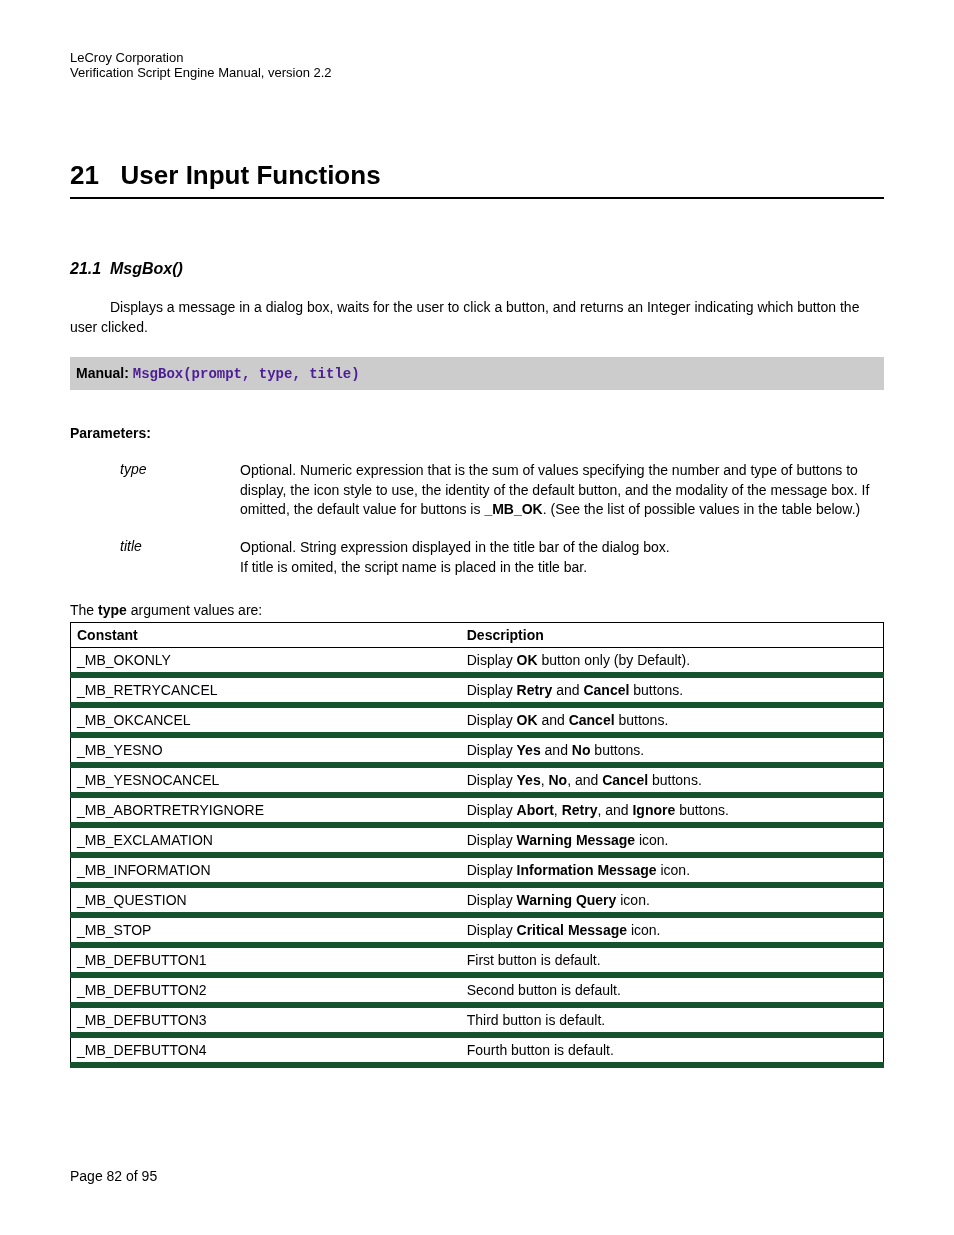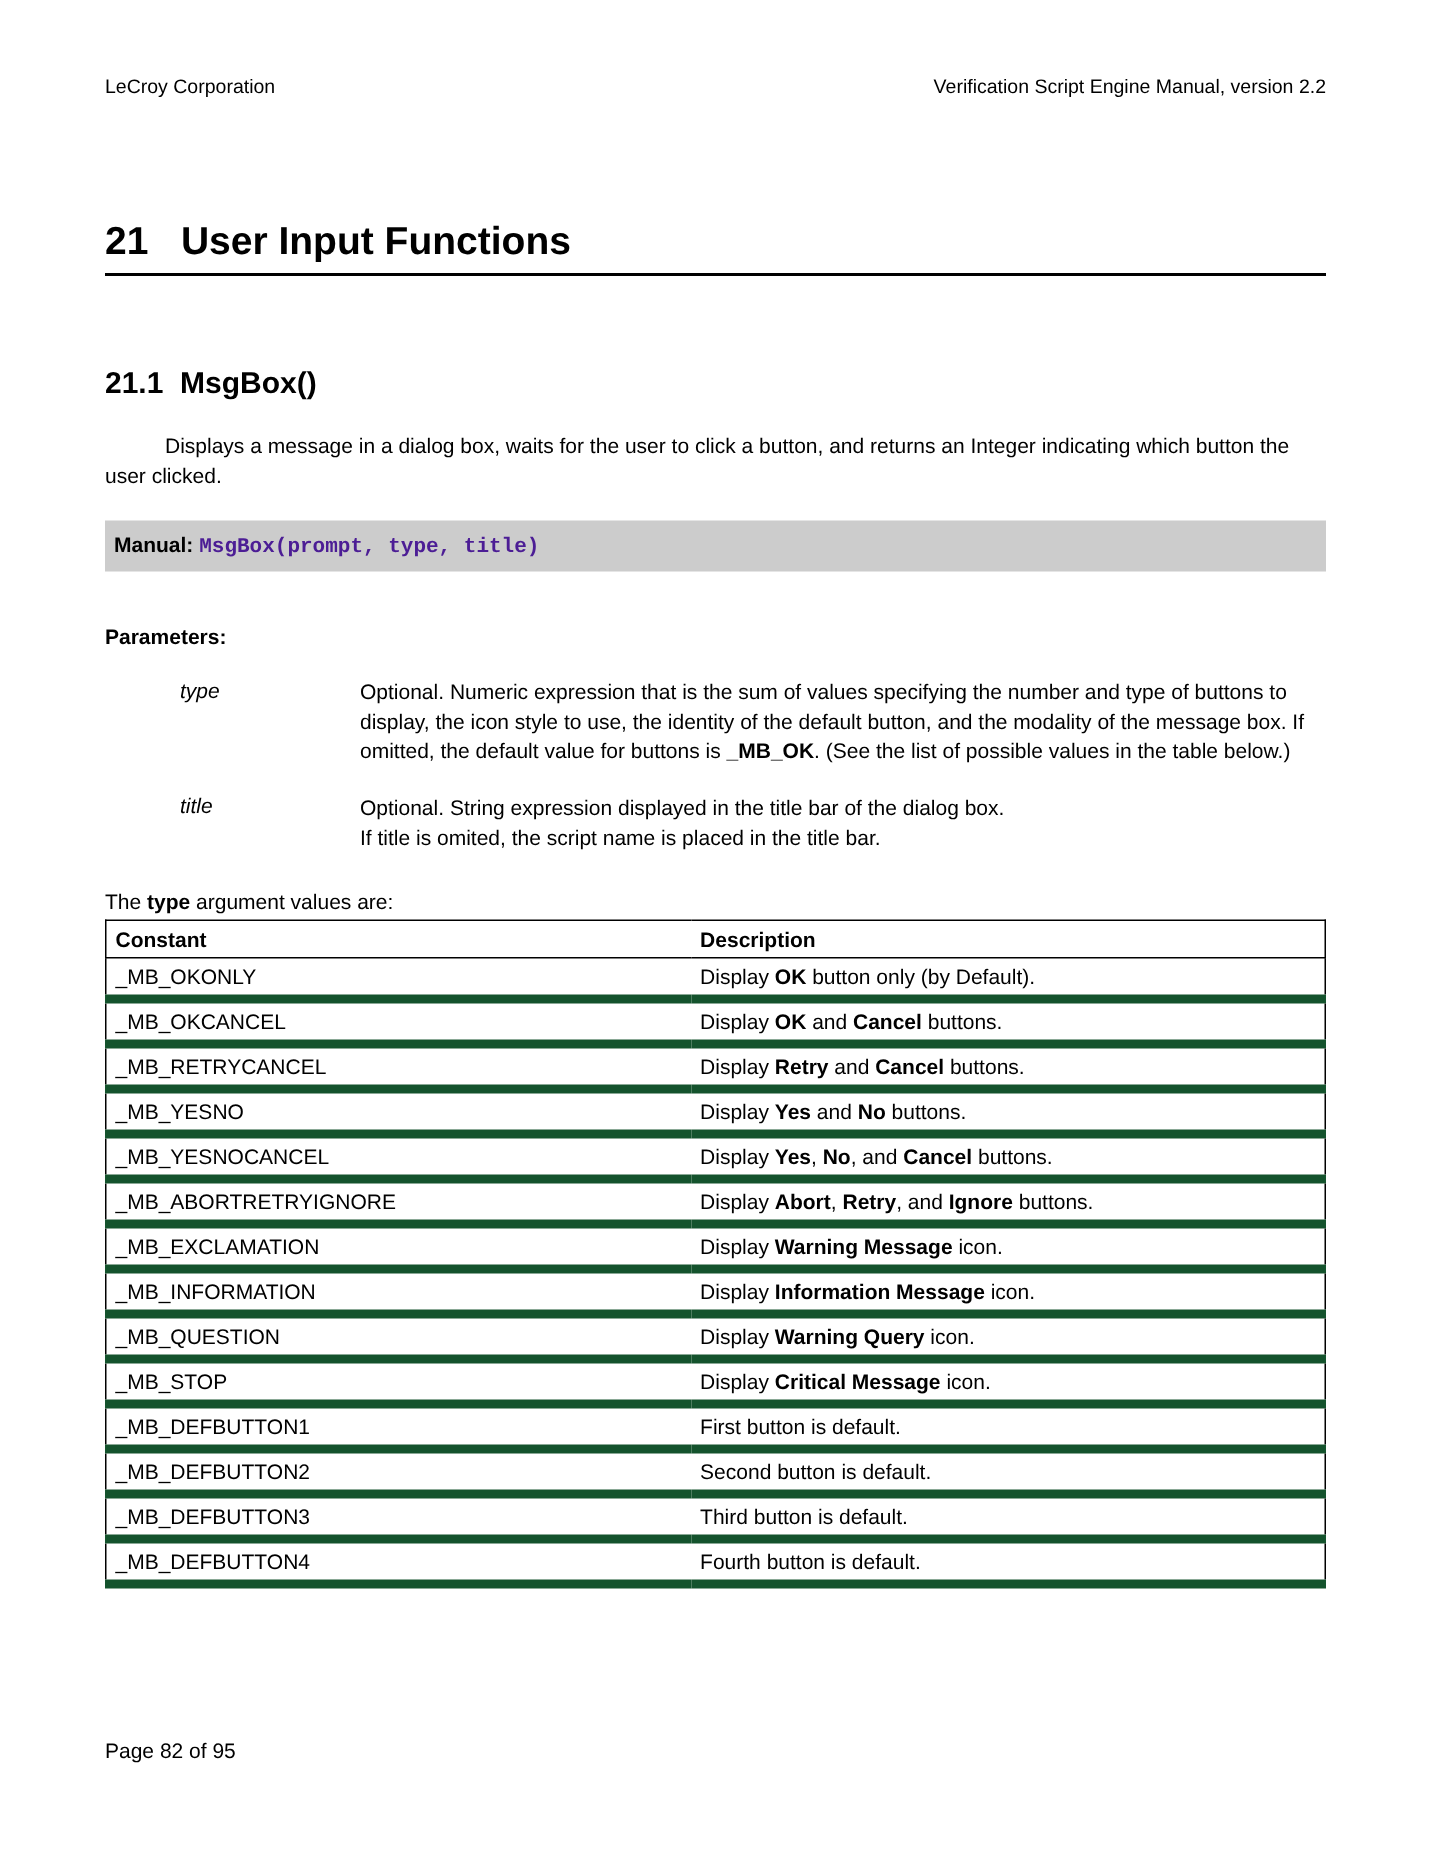--- a/index.html
+++ b/index.html
@@ -10,32 +10,34 @@
     color: #000;
     background: #fff;
     width: 954px;
     box-sizing: border-box;
   }
   .header-row {
     display: flex;
     justify-content: space-between;
     font-size: 13px;
     margin-bottom: 80px;
+    flex-direction: column;
   }
   .chapter-heading {
     font-size: 26px;
     font-weight: bold;
     border-bottom: 2px solid #000;
     padding-bottom: 6px;
     margin-bottom: 61px;
   }
   .section-heading {
-    font-size: 20px;
+    font-size: 16px;
     font-weight: bold;
     margin-bottom: 20px;
+    font-style: italic;
   }
   .intro {
     margin-bottom: 20px;
     line-height: 1.4;
     text-indent: 40px;
   }
   .format-box {
     background: #ccc;
     padding: 8px 6px;
     margin-bottom: 35px;
@@ -141,28 +143,28 @@
       <th class="col-const">Constant</th>
       <th>Description</th>
     </tr>
   </thead>
   <tbody id="constants-body">
       <tr>
         <td>_MB_OKONLY</td>
         <td>Display <b>OK</b> button only (by Default).</td>
       </tr>
       <tr>
+        <td>_MB_RETRYCANCEL</td>
+        <td>Display <b>Retry</b> and <b>Cancel</b> buttons.</td>
+      </tr>
+      <tr>
         <td>_MB_OKCANCEL</td>
         <td>Display <b>OK</b> and <b>Cancel</b> buttons.</td>
       </tr>
       <tr>
-        <td>_MB_RETRYCANCEL</td>
-        <td>Display <b>Retry</b> and <b>Cancel</b> buttons.</td>
-      </tr>
-      <tr>
         <td>_MB_YESNO</td>
         <td>Display <b>Yes</b> and <b>No</b> buttons.</td>
       </tr>
       <tr>
         <td>_MB_YESNOCANCEL</td>
         <td>Display <b>Yes</b>, <b>No</b>, and <b>Cancel</b> buttons.</td>
       </tr>
       <tr>
         <td>_MB_ABORTRETRYIGNORE</td>
         <td>Display <b>Abort</b>, <b>Retry</b>, and <b>Ignore</b> buttons.</td>

